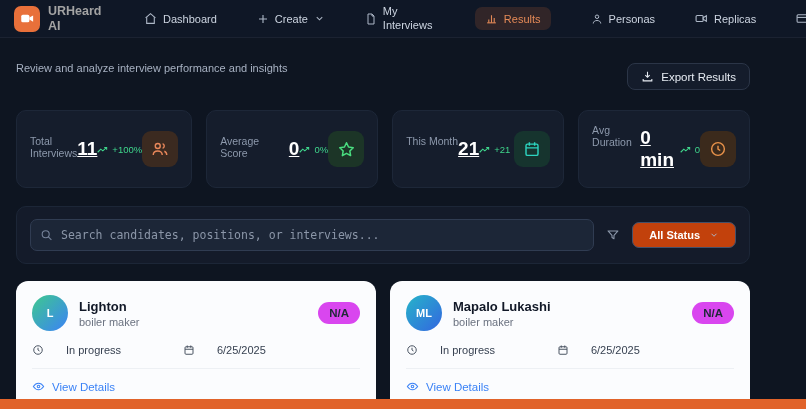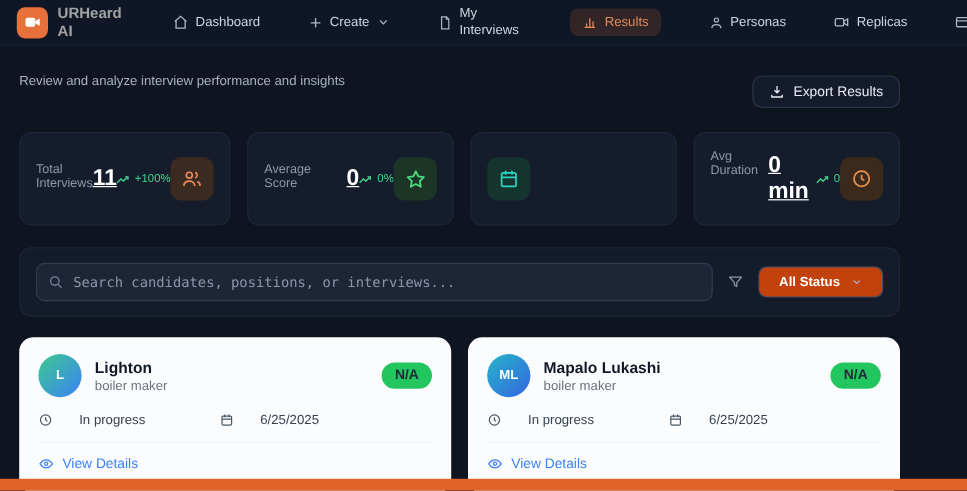--- a/index.html
+++ b/index.html
@@ -113,21 +113,21 @@
     width:36px; height:36px; border-radius:50%;
     display:flex; align-items:center; justify-content:center;
     color:#fff; font-size:11px; font-weight:bold;
   }
   .avatar-1 { background:linear-gradient(135deg,#3ec98e,#3b82f6); }
   .avatar-2 { background:linear-gradient(135deg,#26b4c9,#3366e0); }
   .rc-names { margin-left:11px; }
   .rc-name { font-size:13px; font-weight:bold; color:#111827; }
   .rc-pos { font-size:11px; color:#6b7280; margin-top:2px; }
   .score-badge {
-    margin-left:auto; background:#22c55e; color:#1f2937;
+    margin-left:auto; background:#d946ef; color:#1f2937;
     font-size:11.5px; font-weight:bold; border-radius:14px; padding:5px 11px;
   }
   .rc-meta { display:flex; align-items:center; margin-top:13px; font-size:11px; color:#374151; }
   .rc-meta .meta-item { display:flex; align-items:center; gap:22px; }
   .rc-meta .meta-status { flex:0 0 46%; }
   .rc-meta .m-icon { color:#4b5563; }
   .rc-link-row {
     margin-top:12px; border-top:1px solid #edf0f4; padding-top:11px;
     display:flex; align-items:center; gap:7px;
     font-size:11.5px; color:#3b82f6; cursor:pointer;
@@ -296,20 +296,33 @@
         </span>
       </div>
       <div class="stat-iconbox ib-star">
         <svg width="19" height="19" viewBox="0 0 24 24" fill="none" stroke="currentColor" stroke-width="1.9" stroke-linejoin="round">
             <path d="M12 3.5l2.6 5.4 5.9.8-4.3 4.1 1 5.9-5.2-2.8-5.2 2.8 1-5.9L3.5 9.7l5.9-.8z"></path>
           </svg>
       </div>
     </div>
 
     <div class="stat-card">
+      <div class="stat-left">
+        <span class="stat-label">This Month</span>
+        <span class="stat-value">21</span>
+        <span class="stat-trend">
+          <span>
+            <svg width="11" height="9" viewBox="0 0 16 12" fill="none" stroke="currentColor" stroke-width="1.6">
+                <path d="M1 10l4.5-4.5 3 2.5L14 3"></path>
+                <path d="M10.5 3H14v3.5"></path>
+              </svg>
+          </span>
+          <span>+21</span>
+        </span>
+      </div>
       <div class="stat-iconbox ib-cal">
         <svg width="18" height="18" viewBox="0 0 24 24" fill="none" stroke="currentColor" stroke-width="1.9">
             <rect x="4" y="5.5" width="16" height="15" rx="2"></rect>
             <path d="M4 10.5h16M8.5 3v4.5M15.5 3v4.5"></path>
           </svg>
       </div>
     </div>
 
     <div class="stat-card">
       <div class="stat-left">

